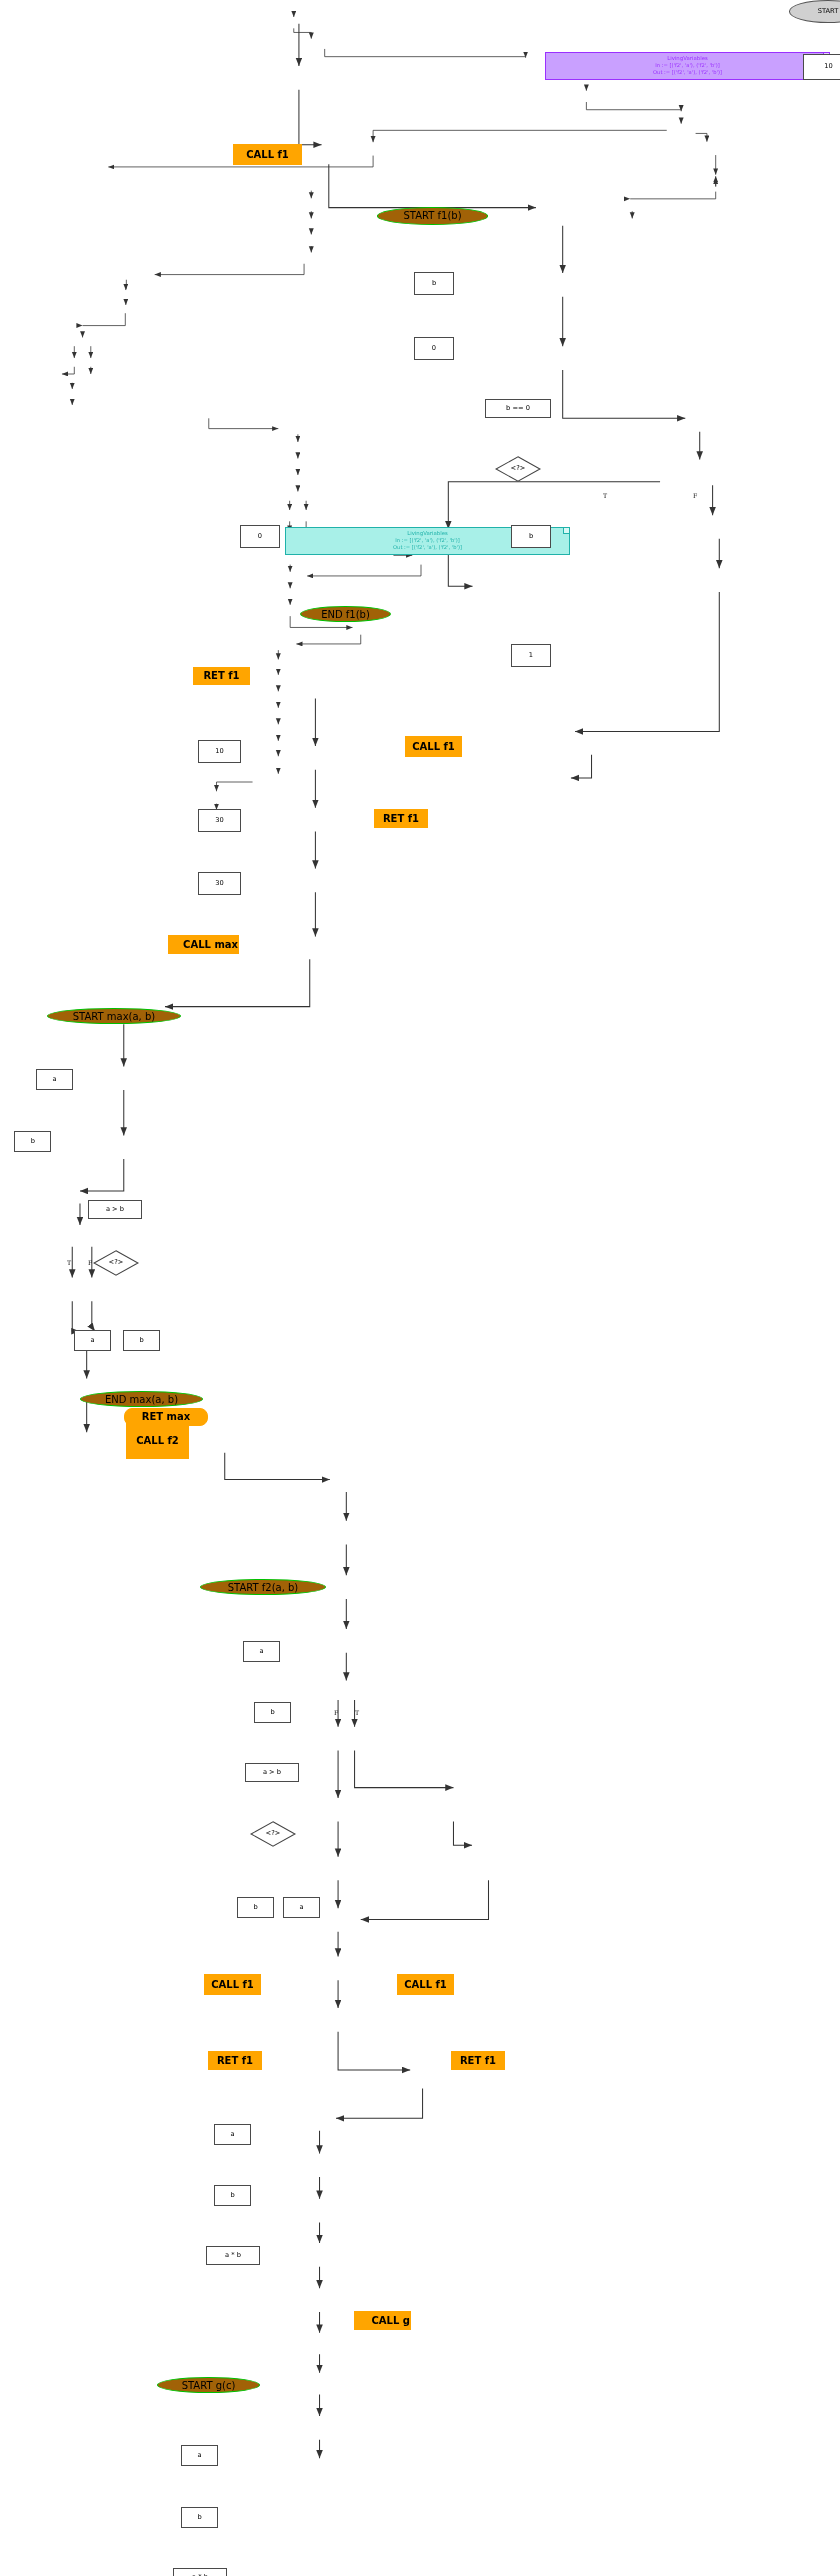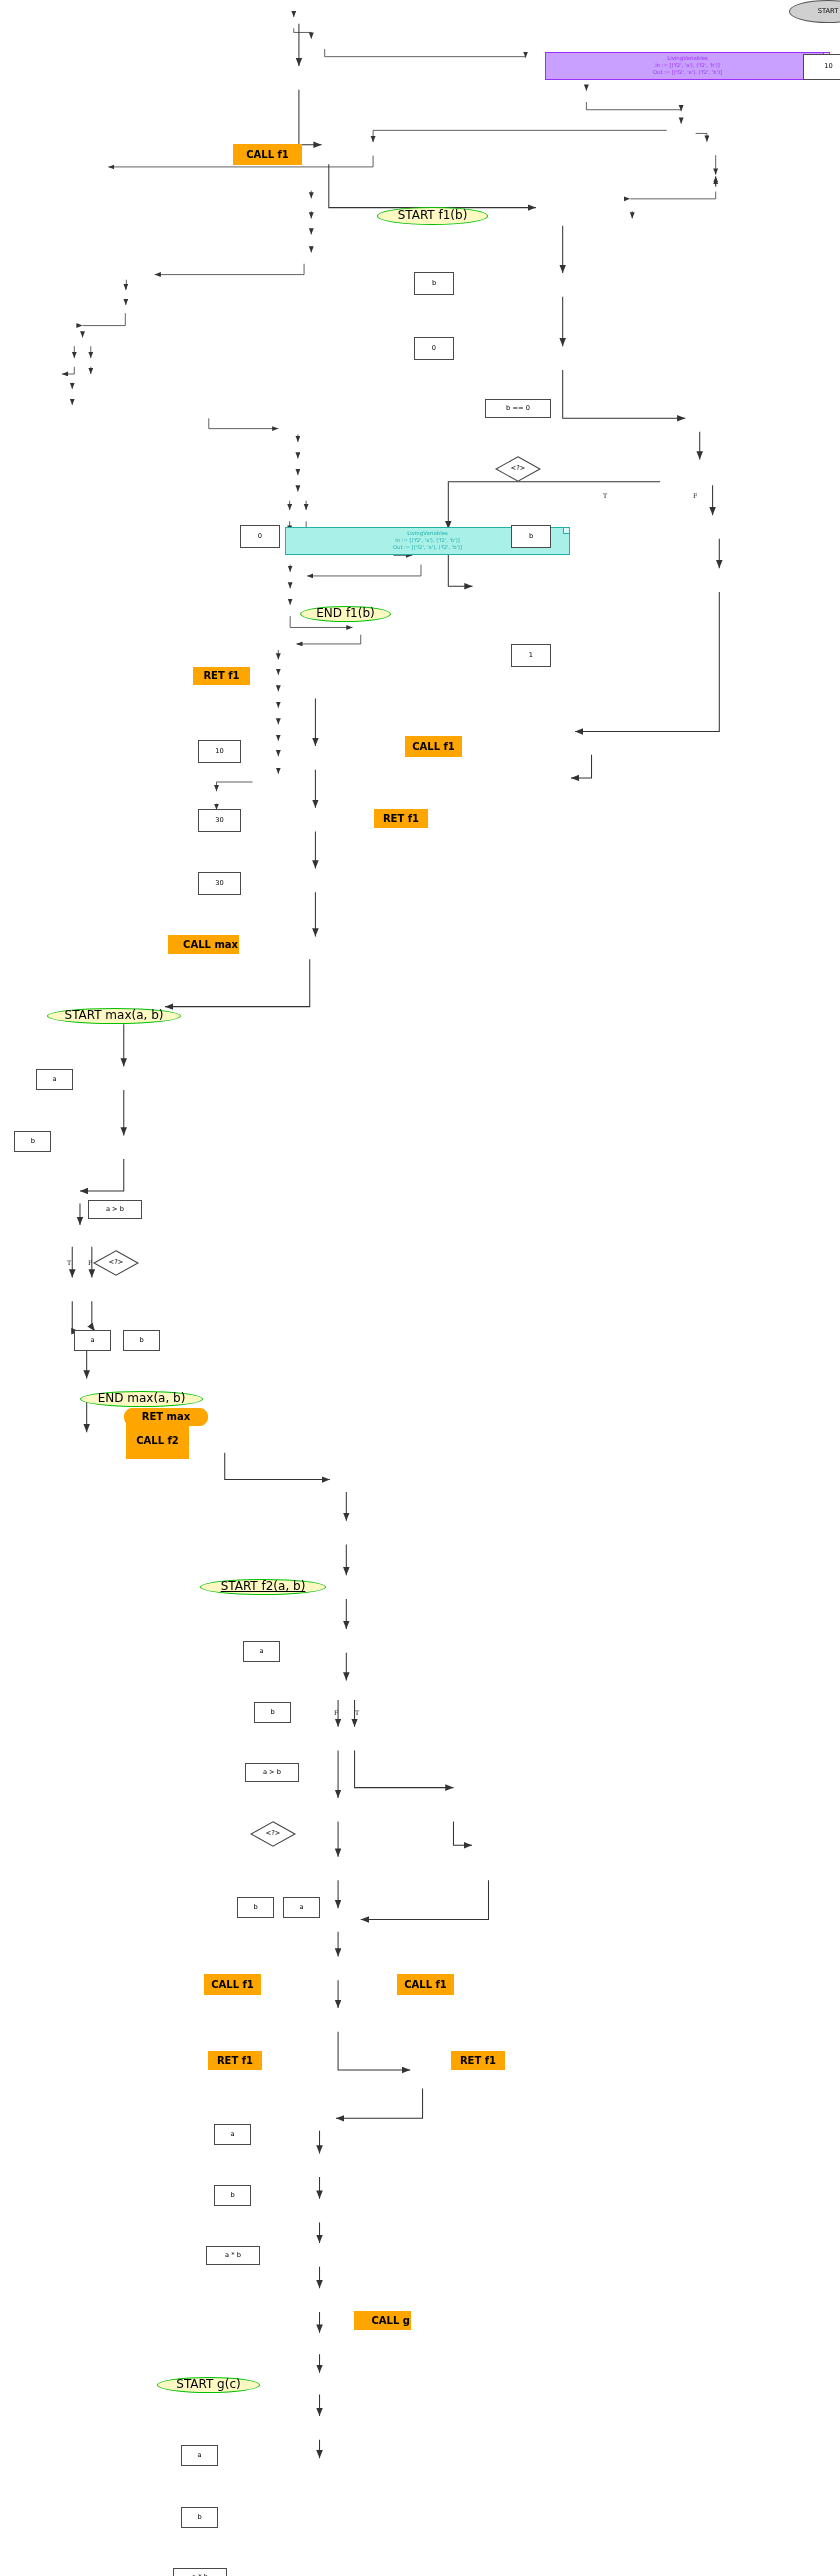--- a/index.html
+++ b/index.html
@@ -21,21 +21,21 @@
     background:#d0d0d0;border:0.5px solid #555;border-radius:50%;
     font-size:6.7px;
   }
   .n-stmt{ 
     background:#ffffff;border:0.7px solid #4a4a4a;font-size:6.7px;
   }
   .n-call{ 
     background:#ffa500;border:0.5px solid #ffa500;font-size:10px;font-weight:600;
   }
   .n-fnode{ 
-    background:#fef9c3;border:0.5px solid #00c000;border-radius:50%;font-size:12px;
+    background:#a16207;border:0.5px solid #00c000;border-radius:50%;font-size:10px;
   }
   .n-diamond{ 
     width:29px;height:20.6px;background:transparent;border:none;font-size:6.7px;
   }
   .n-diamond .dsh{position:absolute;left:0;top:0;width:100%;height:100%;}
   .n-diamond .dtx{position:relative;z-index:2;}
 
   
   .note{
     position:absolute;box-sizing:border-box;
@@ -375,21 +375,21 @@
   </div>
 
   <div class="node n-call" style="left: 124px; top: 1408px; width: 84px; height: 17.7px; border-radius: 8px;">
     <span>RET max</span>
   </div>
 
   <div class="node n-call" style="left: 126px; top: 1422px; width: 63px; height: 37px;">
     <span>CALL f2</span>
   </div>
 
-  <div class="node n-fnode" style="left: 200px; top: 1579px; width: 126px; height: 16px; text-decoration: underline;">
+  <div class="node n-fnode" style="left: 200px; top: 1579px; width: 126px; height: 16px;">
     <span>START f2(a, b)</span>
   </div>
 
   <div class="node n-stmt" style="left: 243px; top: 1641px; width: 37px; height: 21px;">
     <span>a</span>
   </div>
   <div class="node n-stmt" style="left: 254px; top: 1702px; width: 37px; height: 21px;">
     <span>b</span>
   </div>
   <div class="node n-stmt" style="left: 245px; top: 1763px; width: 54px; height: 19.3px;">

